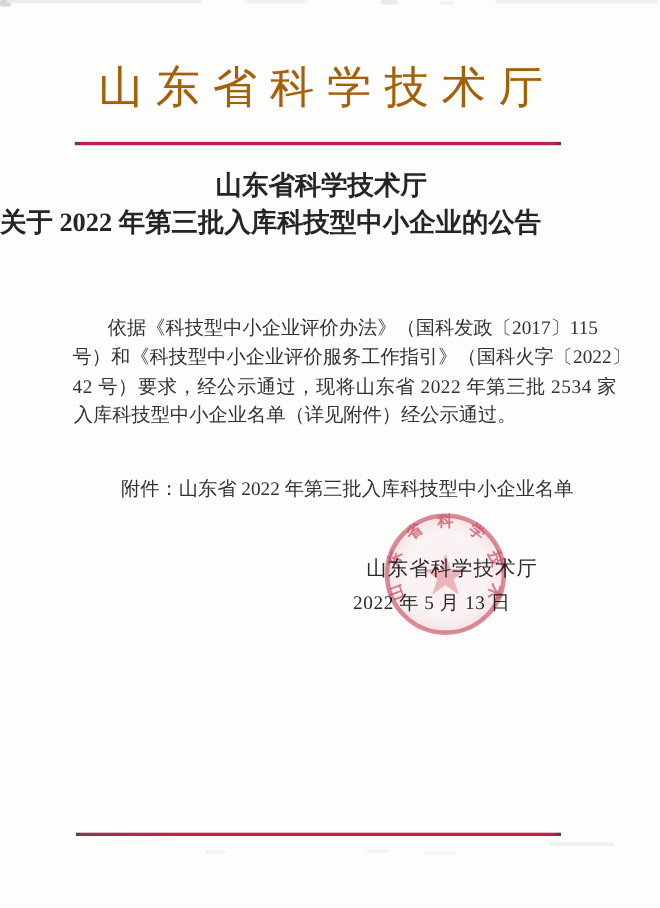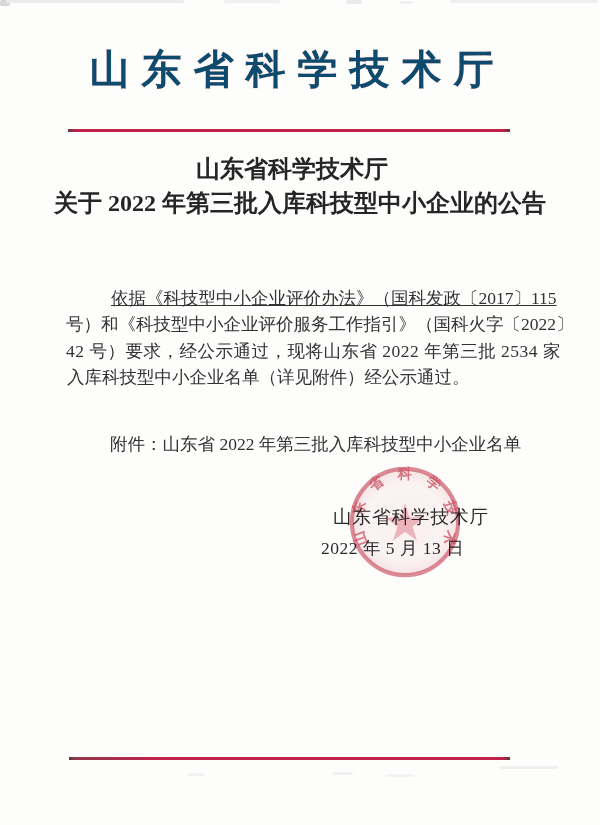--- a/index.html
+++ b/index.html
@@ -13,25 +13,25 @@
     font-family: "Liberation Serif", "DejaVu Serif", serif;
     color: #2e2c2e;
   }
 
   
   .artifact { position: absolute; border-radius: 2px; }
 
   
   .letterhead {
     position: absolute;
-    top: 48px; left: 0; width: 584px;
+    top: 58px; left: 0; width: 584px;
     text-align: center;
     font-size: 40px;
-    font-weight: bold;
-    color: #0c4a6e;
+    font-weight: normal;
+    color: #a16207;
     letter-spacing: 1px;
     line-height: 1.1;
     text-shadow: 0 0 1px rgba(216,36,43,0.35);
   }
   .red-rule {
     position: absolute;
     top: 129px; left: 68px; width: 442px; height: 3px;
     background: linear-gradient(90deg, #5e3a3e 0px, #c2224a 8px, #c2224a 434px, #6a3340 442px);
   }
 
@@ -40,36 +40,35 @@
     top: 156px; left: 0; width: 584px;
     text-align: center;
     font-size: 24px;
     font-weight: bold;
     color: #262425;
     line-height: 1.1;
   }
   .doc-title2 {
     position: absolute;
     top: 189px; left: 0; width: 600px;
-    text-align: center;
     font-size: 24px;
     font-weight: bold;
     color: #262425;
     line-height: 1.2;
   }
 
   .body-line {
     position: absolute;
     font-size: 17.5px;
     line-height: 1.3;
     color: #333132;
     white-space: nowrap;
   }
   .salutation { top: 255px; left: 67px; }
-  .pline0 { top: 287px; left: 111px; text-decoration: underline; }
+  .pline0 { top: 287px; left: 98px; }
   .pline1 { top: 313px; left: 66px; }
   .pline2 { top: 340px; left: 66px; letter-spacing: 0.5px; }
   .pline3 { top: 366px; left: 67px; }
   .attachment { top: 421px; left: 110px; margin-top: 12px; }
 
   .sig-org {
     position: absolute;
     top: 504px; left: 333px;
     font-size: 18.5px;
     letter-spacing: 1px;

